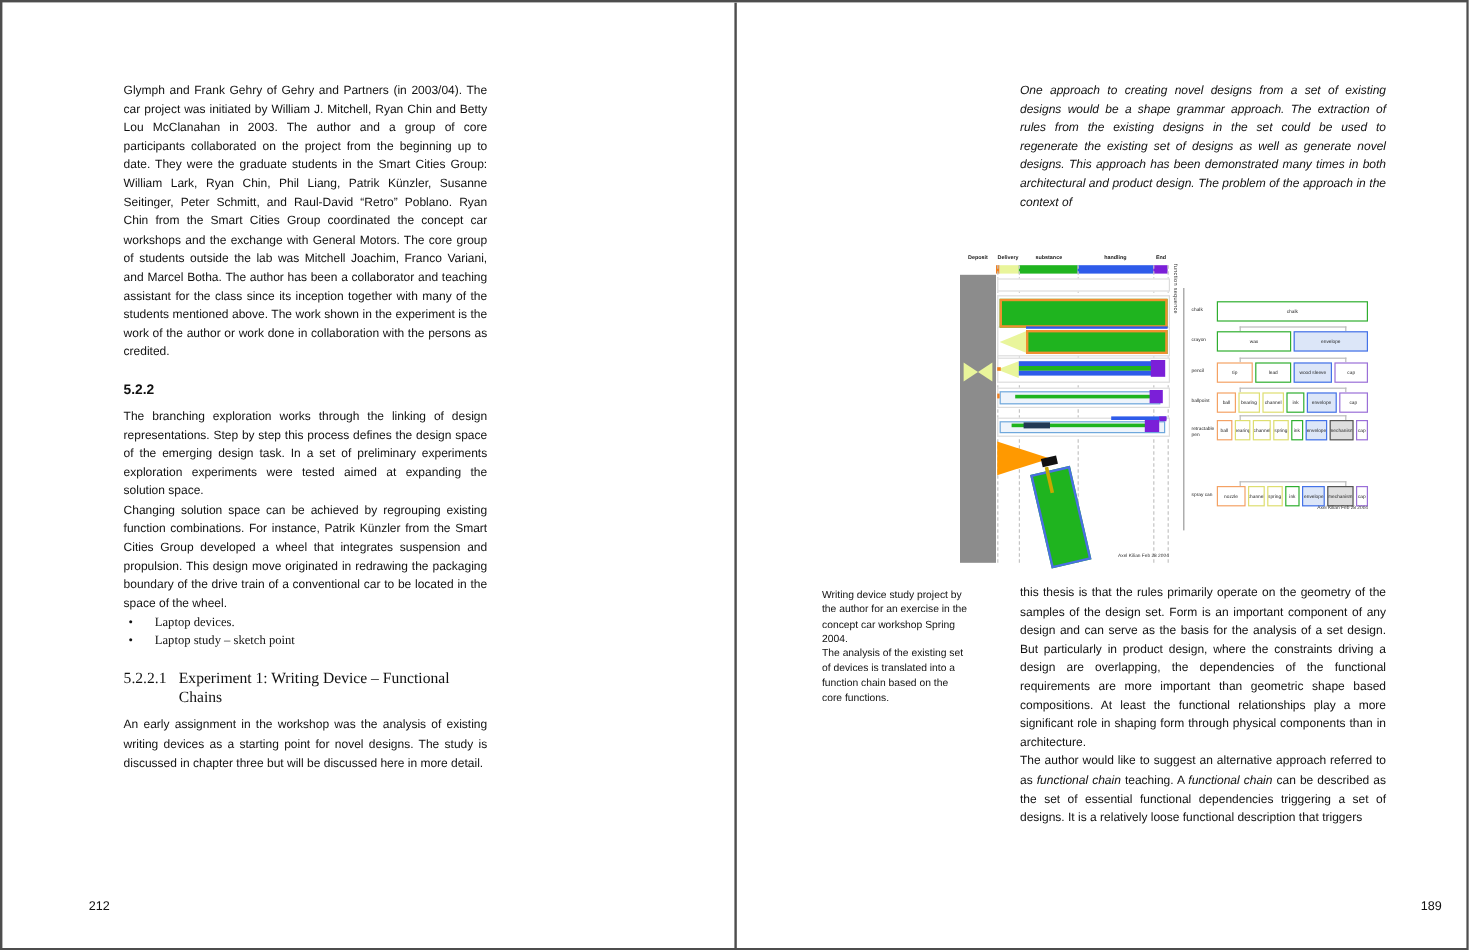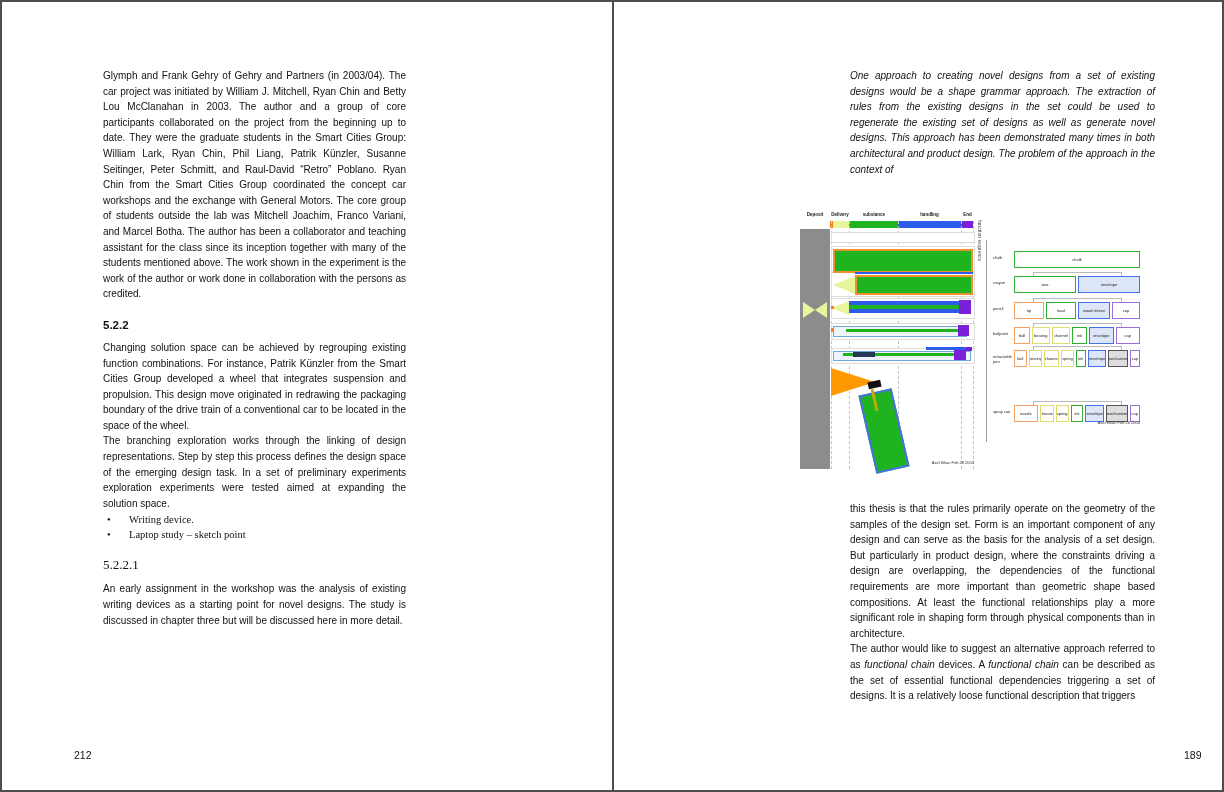--- a/index.html
+++ b/index.html
@@ -75,34 +75,35 @@
 <body>
 
 <div class="sheet">
   <div class="divider"></div>
 
   <div class="col" style="left:72px;top:66px;width:303px;margin-left:29px;">
     <p>Glymph and Frank Gehry of Gehry and Partners (in 2003/04). The car project was initiated by William J. Mitchell, Ryan Chin and Betty Lou McClanahan in 2003. The author and a group of core participants collaborated on the project from the beginning up to date. They were the graduate students in the Smart Cities Group: William Lark, Ryan Chin, Phil Liang, Patrik Künzler, Susanne Seitinger, Peter Schmitt, and Raul-David “Retro” Poblano. Ryan Chin from the Smart Cities Group coordinated the concept car workshops and the exchange with General Motors. The core group of students outside the lab was Mitchell Joachim, Franco Variani, and Marcel Botha. The author has been a collaborator and teaching assistant for the class since its inception together with many of the students mentioned above. The work shown in the experiment is the work of the author or work done in collaboration with the persons as credited.</p>
     <div class="h-sans">
       <span>5.2.2</span>
     </div>
+    <p>The branching exploration works through the linking of design representations. Step by step this process defines the design space of the emerging design task.  In a set of preliminary experiments exploration experiments were tested aimed at expanding the solution space.</p>
     <p>Changing solution space can be achieved by regrouping existing function combinations. For instance, Patrik Künzler from the Smart Cities Group developed a wheel that integrates suspension and propulsion. This design move originated in redrawing the packaging boundary of the drive train of a conventional car to be located in the space of the wheel.</p>
-    <p>The branching exploration works through the linking of design representations. Step by step this process defines the design space of the emerging design task.  In a set of preliminary experiments exploration experiments were tested aimed at expanding the solution space.</p>
     <div class="bullets">
       <div class="bullet-row">
         <span class="bullet-dot">•</span>
-        <span>Writing device.</span>
+        <span>Laptop devices.</span>
       </div>
       <div class="bullet-row">
         <span class="bullet-dot">•</span>
         <span>Laptop study – sketch point</span>
       </div>
     </div>
     <div class="h-serif">
       <span>5.2.2.1</span>
+      <span>Experiment 1: Writing Device – Functional Chains</span>
     </div>
     <p>An early assignment in the workshop was the analysis of existing writing devices as a starting point for novel designs. The study is discussed in chapter three but will be discussed here in more detail.</p>
   </div>
   <div class="pagenum" style="left:72px;top:747px;">212</div>
 
   <div class="col" style="left:848px;top:66px;width:305px;font-style:italic;">
     <p>One approach to creating novel designs from a set of existing designs would be a shape grammar approach. The extraction of rules from the existing designs in the set could be used to regenerate the existing set of designs as well as generate novel designs. This approach has been demonstrated many times in both architectural and product design. The problem of the approach in the context of</p>
   </div>
 
   <div class="fig">
@@ -233,19 +234,23 @@
             <div class="tbox bc-green" style="flex: 0.9 1 0%;">ink</div>
             <div class="tbox bc-blue" style="flex: 1.4 1 0%;">envelope</div>
             <div class="tbox bc-dark" style="flex: 1.6 1 0%;">mechanism</div>
             <div class="tbox bc-purple" style="flex: 0.7 1 0%;">cap</div>
           </div>
         </div>
       </div>
     <div class="abs credit" style="left:292px;top:208px;width:50px;text-align:right;">Axel Kilian Feb 28 2004</div>
   </div>
 
-
-  <div class="col" style="left:848px;top:499px;width:305px;">
+  <div class="caption">
+    <p>Writing device study project by the author for an exercise in the concept car workshop  Spring 2004.</p>
+    <p>The analysis of the existing set of devices is translated into a function chain based on the core functions.</p>
+  </div>
+
+  <div class="col" style="left:848px;top:485px;width:305px;">
     <p>this thesis is that the rules primarily operate on the geometry of the samples of the design set. Form is an important component of any design and can serve as the basis for the analysis of a set design. But particularly in product design, where the constraints driving a design are overlapping, the dependencies of the functional requirements are more important than geometric shape based compositions. At least the functional relationships play a more significant role in shaping form through physical components than in architecture.</p>
-    <p><span>The author would like to suggest an alternative approach referred to as </span><i>functional chain</i><span> devices. A </span><i>functional chain</i><span> can be described as the set of essential functional dependencies triggering a set of designs. It is a relatively loose functional description that triggers</span></p>
+    <p><span>The author would like to suggest an alternative approach referred to as </span><i>functional chain</i><span> teaching. A </span><i>functional chain</i><span> can be described as the set of essential functional dependencies triggering a set of designs. It is a relatively loose functional description that triggers</span></p>
   </div>
   <div class="pagenum" style="left:1182px;top:747px;">189</div>
 </div>
 
 </body></html>

